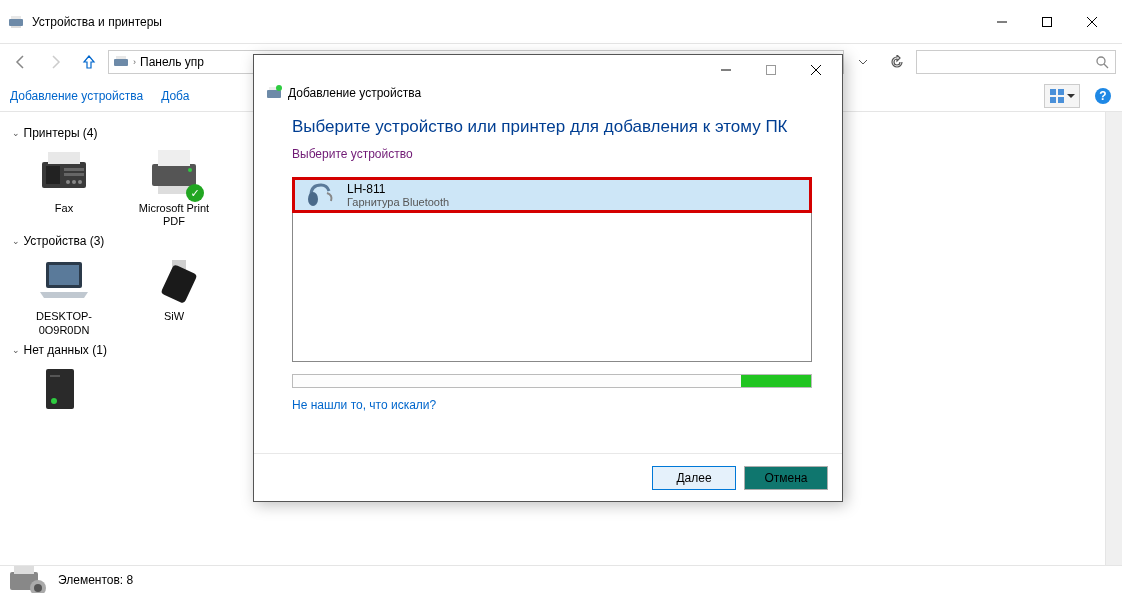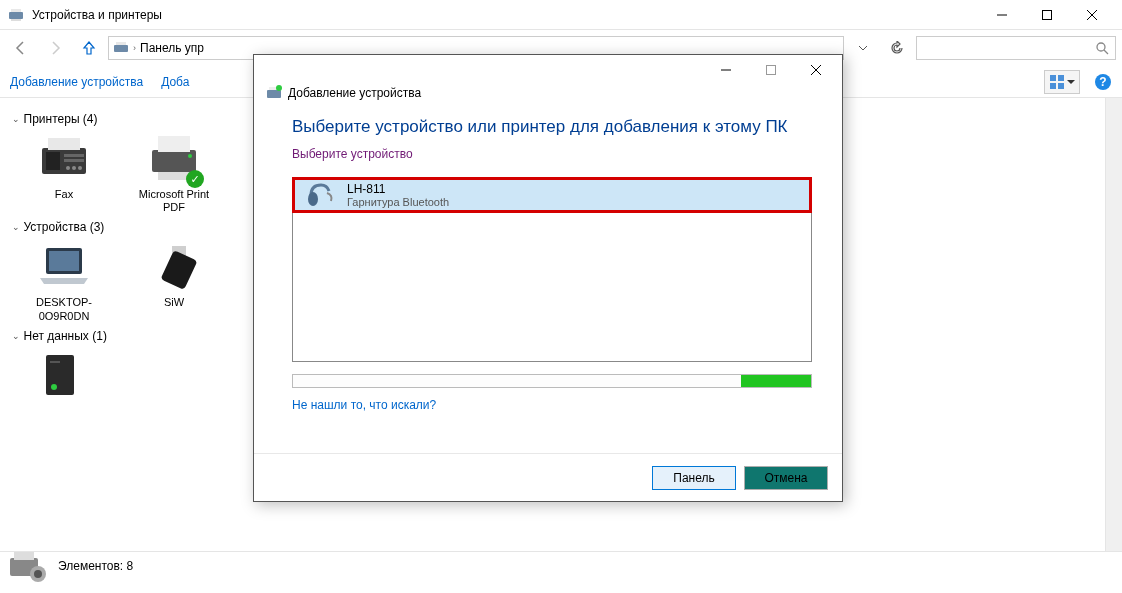--- a/index.html
+++ b/index.html
@@ -1,19 +1,19 @@
 <!DOCTYPE html>
 <html><head>
 <meta charset="utf-8">
 <style>
 * { box-sizing: border-box; margin: 0; padding: 0; font-family: "Segoe UI", Tahoma, sans-serif; }
 body { width: 1122px; height: 593px; background: #fff; overflow: hidden; position: relative; font-size: 12px; }
 
 
-.titlebar { height: 30px; display: flex; align-items: center; padding: 0 8px; border-bottom: 1px solid #e5e5e5; }
+.titlebar { height: 44px; display: flex; align-items: center; padding: 0 8px; border-bottom: 1px solid #e5e5e5; }
 .titlebar .icon { width: 16px; height: 16px; margin-right: 8px; }
 .titlebar .title { flex: 1; font-size: 12px; color: #000; }
 .win-controls { display: flex; }
 .win-btn { width: 45px; height: 29px; display: flex; align-items: center; justify-content: center; color: #000; }
 .win-btn svg { width: 10px; height: 10px; }
 
 
 .navbar { height: 36px; display: flex; align-items: center; padding: 0 6px; gap: 4px; }
 .nav-arrow { width: 30px; height: 30px; display: flex; align-items: center; justify-content: center; color: #888; }
 .breadcrumb { flex: 1; height: 24px; border: 1px solid #ccc; display: flex; align-items: center; padding: 0 4px; gap: 4px; }
@@ -315,16 +315,16 @@
           <div class="sub">Гарнитура Bluetooth</div>
         </div>
       </div>
     </div>
     <div class="progress">
       <div class="progress-fill"></div>
     </div>
     <div class="not-found">Не нашли то, что искали?</div>
   </div>
   <div class="dialog-buttons">
-    <div class="dlg-btn primary">Панель</div>
+    <div class="dlg-btn primary">Далее</div>
     <div class="dlg-btn">Отмена</div>
   </div>
 </div>
 
 </body></html>

